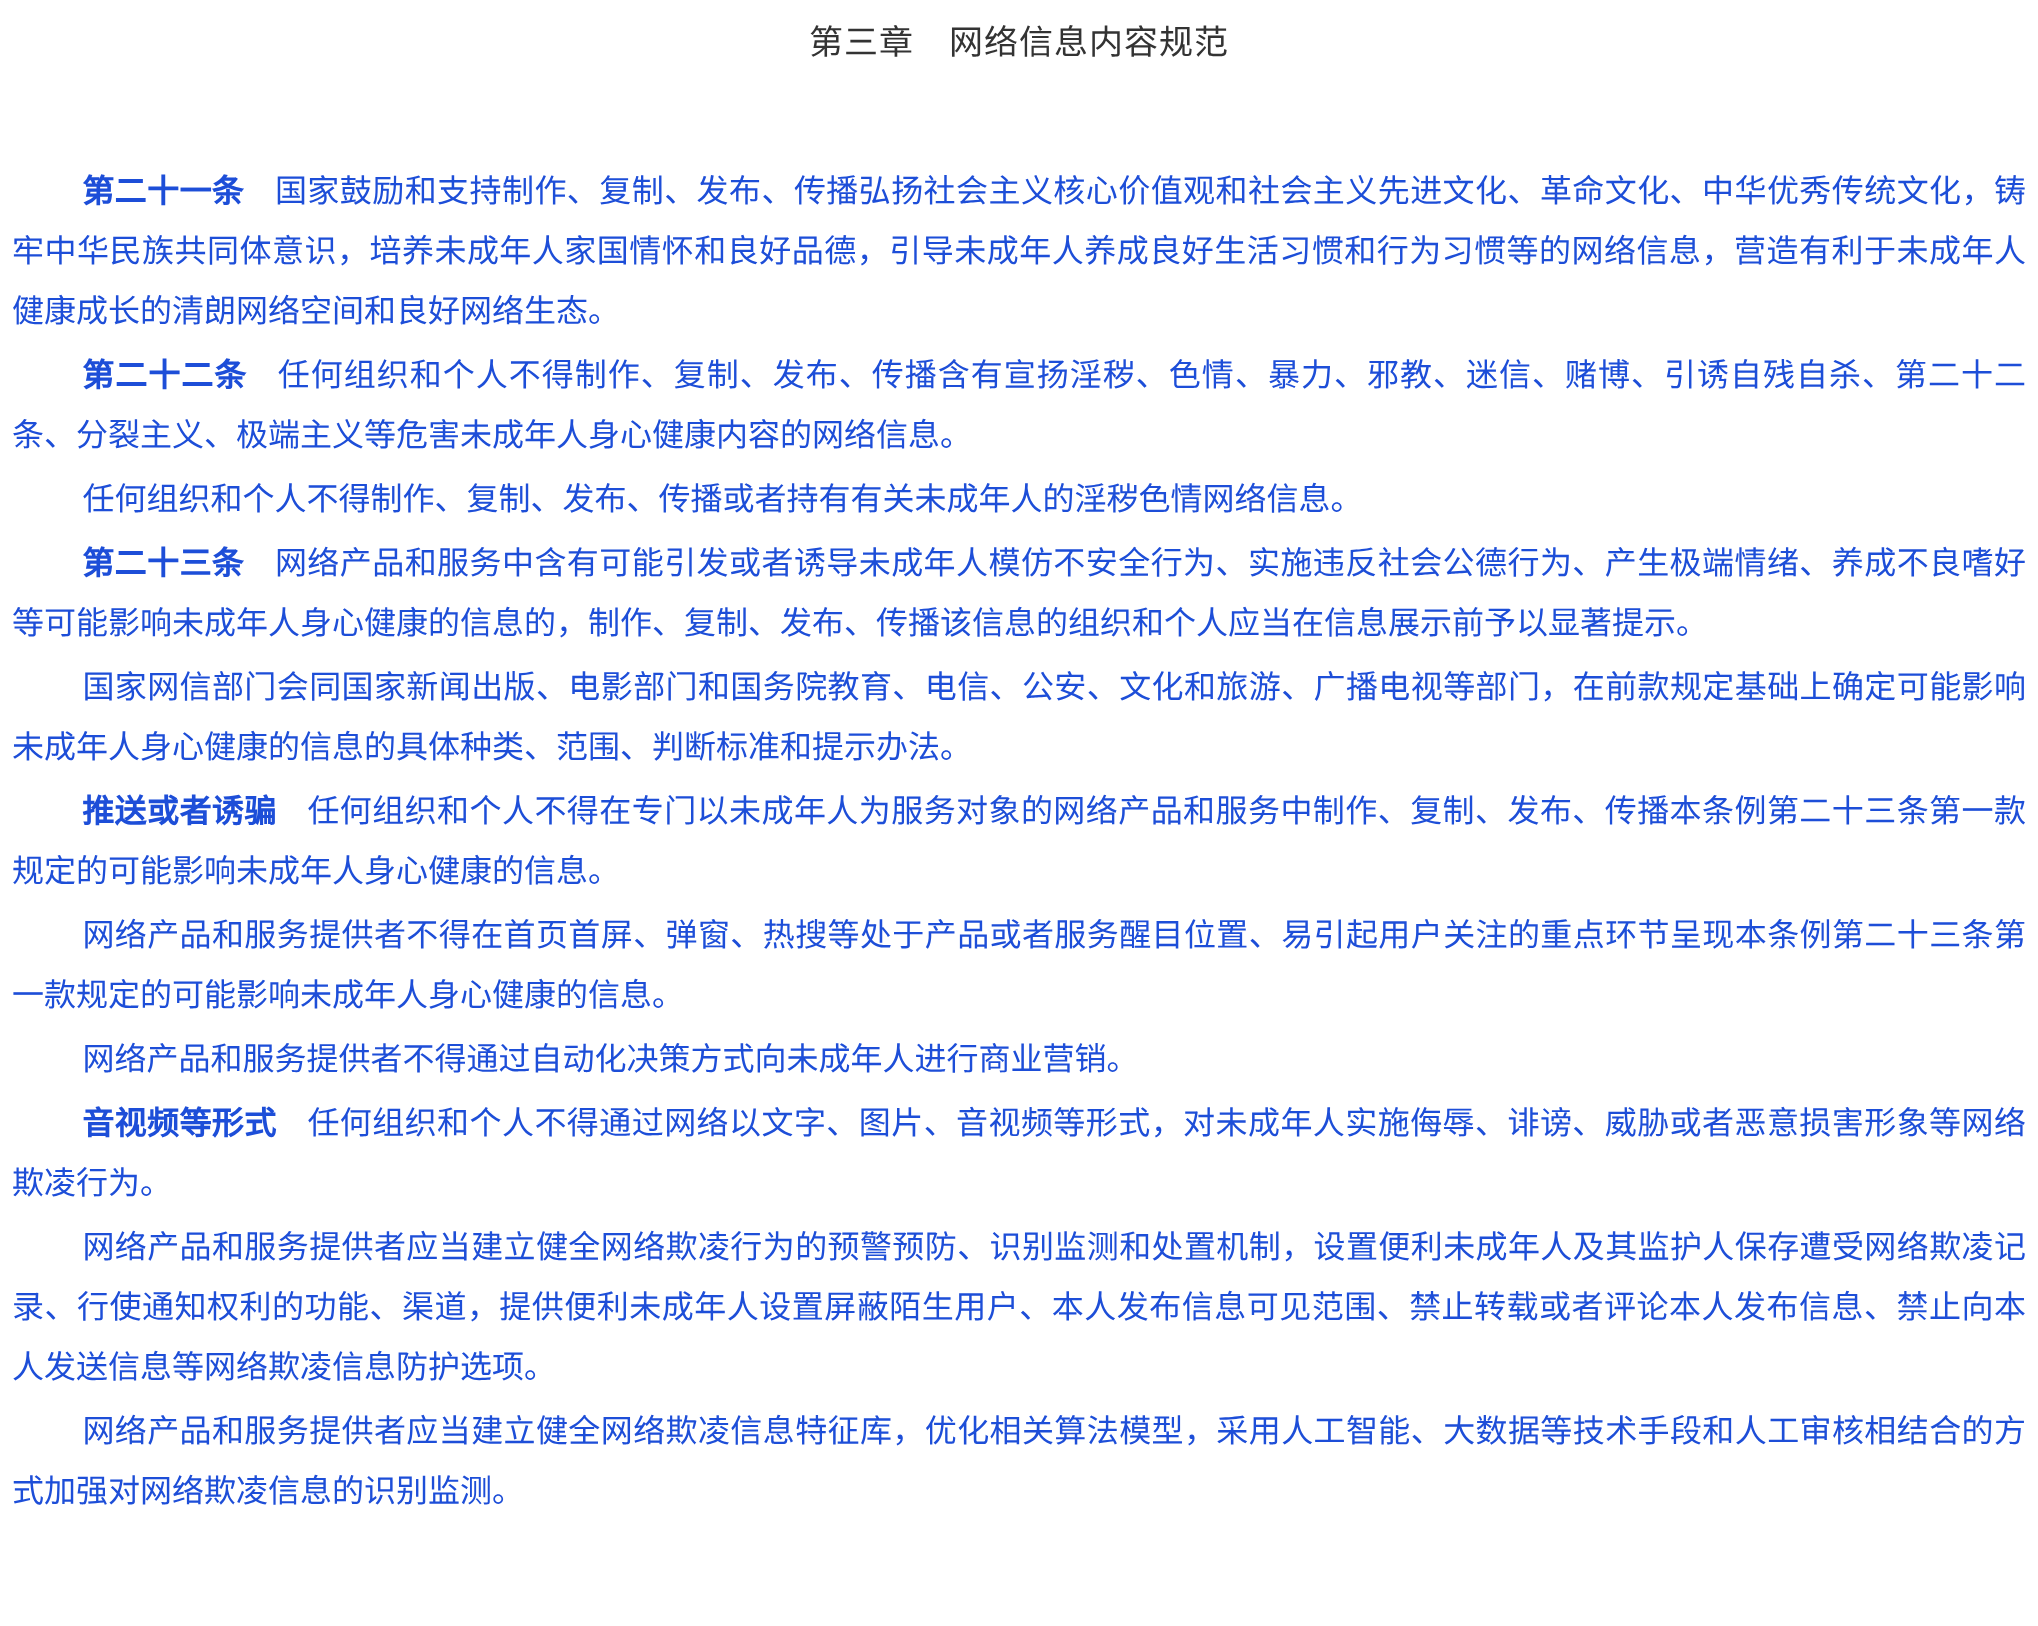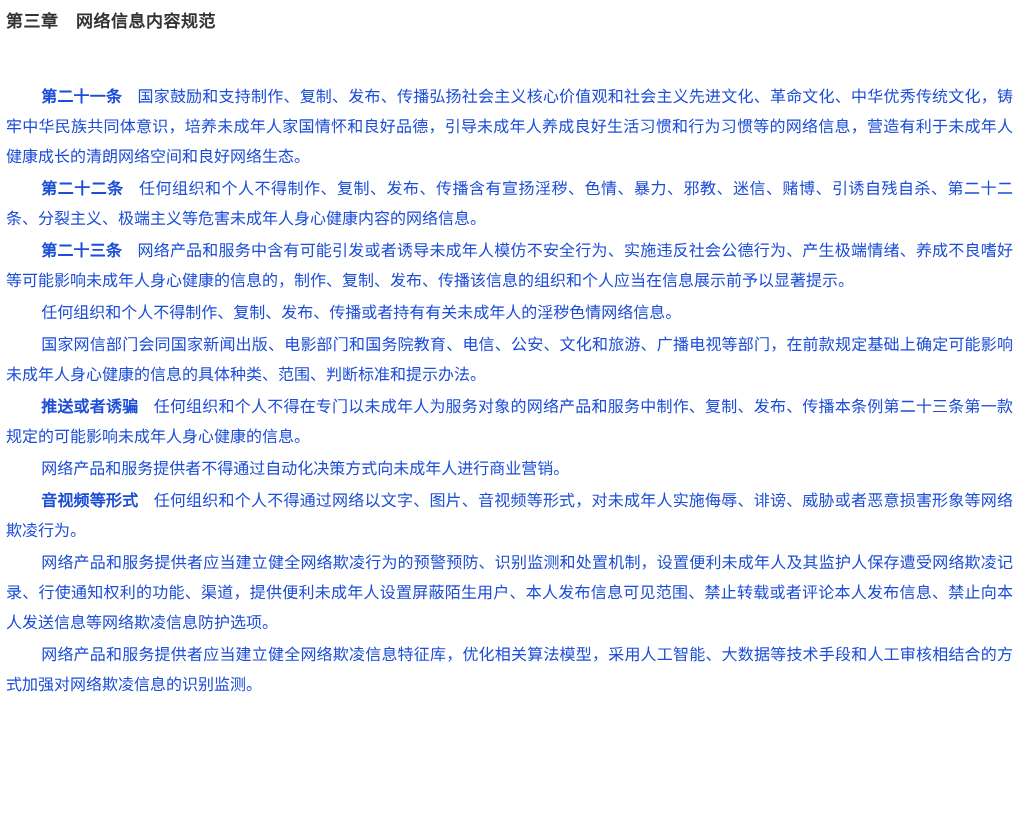--- a/index.html
+++ b/index.html
@@ -10,23 +10,23 @@
   body {
     width: 1019px;
     min-height: 813px;
     overflow: hidden;
   }
   .doc {
     padding: 10px 6px 20px 6px;
     color: #333333;
   }
   .title {
-    text-align: left;
+    text-align: center;
     font-size: 17px;
-    font-weight: bold;
+    font-weight: normal;
     color: #333333;
     line-height: 20px;
     margin: 2px 0 50px 0;
     letter-spacing: 0.5px;
   }
   .para {
     font-size: 16px;
     line-height: 30px;
     text-align: justify;
     text-indent: 2.2em;
@@ -41,28 +41,29 @@
 </head>
 <body>
 
 <div class="doc">
   <h1 class="title">第三章　网络信息内容规范</h1>
   <div id="paragraphs">
   <p class="para"><strong class="lead">第二十一条</strong><span>国家鼓励和支持制作、复制、发布、传播弘扬社会主义核心价值观和社会主义先进文化、革命文化、中华优秀传统文化，铸牢中华民族共同体意识，培养未成年人家国情怀和良好品德，引导未成年人养成良好生活习惯和行为习惯等的网络信息，营造有利于未成年人健康成长的清朗网络空间和良好网络生态。</span></p>
 
   <p class="para"><strong class="lead">第二十二条</strong><span>任何组织和个人不得制作、复制、发布、传播含有宣扬淫秽、色情、暴力、邪教、迷信、赌博、引诱自残自杀、第二十二条、分裂主义、极端主义等危害未成年人身心健康内容的网络信息。</span></p>
 
+  <p class="para"><span>任何组织和个人不得制作、复制、发布、传播或者持有有关未成年人的淫秽色情网络信息。</span></p>
+
   <p class="para"><strong class="lead">第二十三条</strong><span>网络产品和服务中含有可能引发或者诱导未成年人模仿不安全行为、实施违反社会公德行为、产生极端情绪、养成不良嗜好等可能影响未成年人身心健康的信息的，制作、复制、发布、传播该信息的组织和个人应当在信息展示前予以显著提示。</span></p>
-
-  <p class="para"><span>任何组织和个人不得制作、复制、发布、传播或者持有有关未成年人的淫秽色情网络信息。</span></p>
 
   <p class="para"><span>国家网信部门会同国家新闻出版、电影部门和国务院教育、电信、公安、文化和旅游、广播电视等部门，在前款规定基础上确定可能影响未成年人身心健康的信息的具体种类、范围、判断标准和提示办法。</span></p>
 
   <p class="para"><strong class="lead">推送或者诱骗</strong><span>任何组织和个人不得在专门以未成年人为服务对象的网络产品和服务中制作、复制、发布、传播本条例第二十三条第一款规定的可能影响未成年人身心健康的信息。</span></p>
 
+  <p class="para"><span>网络产品和服务提供者不得在首页首屏、弹窗、热搜等处于产品或者服务醒目位置、易引起用户关注的重点环节呈现本条例第二十三条第一款规定的可能影响未成年人身心健康的信息。</span></p>
 
   <p class="para"><span>网络产品和服务提供者不得通过自动化决策方式向未成年人进行商业营销。</span></p>
 
 
   <p class="para"><strong class="lead">音视频等形式</strong><span>任何组织和个人不得通过网络以文字、图片、音视频等形式，对未成年人实施侮辱、诽谤、威胁或者恶意损害形象等网络欺凌行为。</span></p>
 
   <p class="para"><span>网络产品和服务提供者应当建立健全网络欺凌行为的预警预防、识别监测和处置机制，设置便利未成年人及其监护人保存遭受网络欺凌记录、行使通知权利的功能、渠道，提供便利未成年人设置屏蔽陌生用户、本人发布信息可见范围、禁止转载或者评论本人发布信息、禁止向本人发送信息等网络欺凌信息防护选项。</span></p>
 
   <p class="para"><span>网络产品和服务提供者应当建立健全网络欺凌信息特征库，优化相关算法模型，采用人工智能、大数据等技术手段和人工审核相结合的方式加强对网络欺凌信息的识别监测。</span></p>
 </div>

